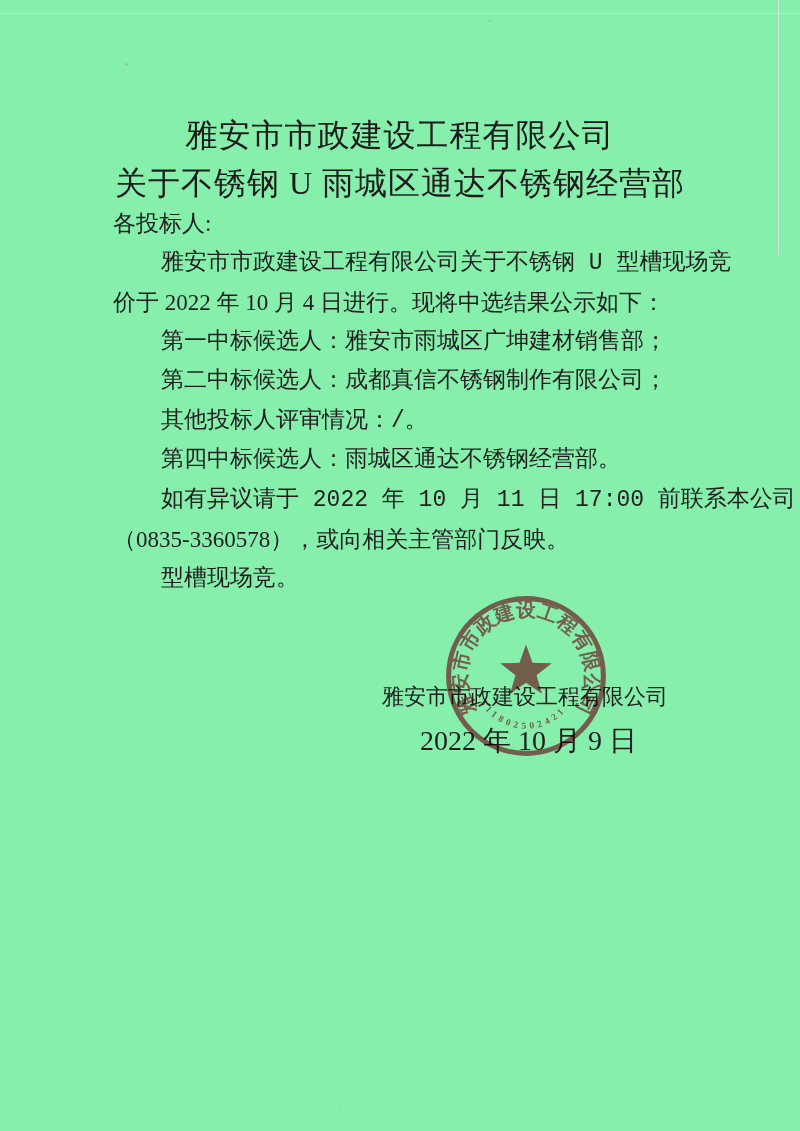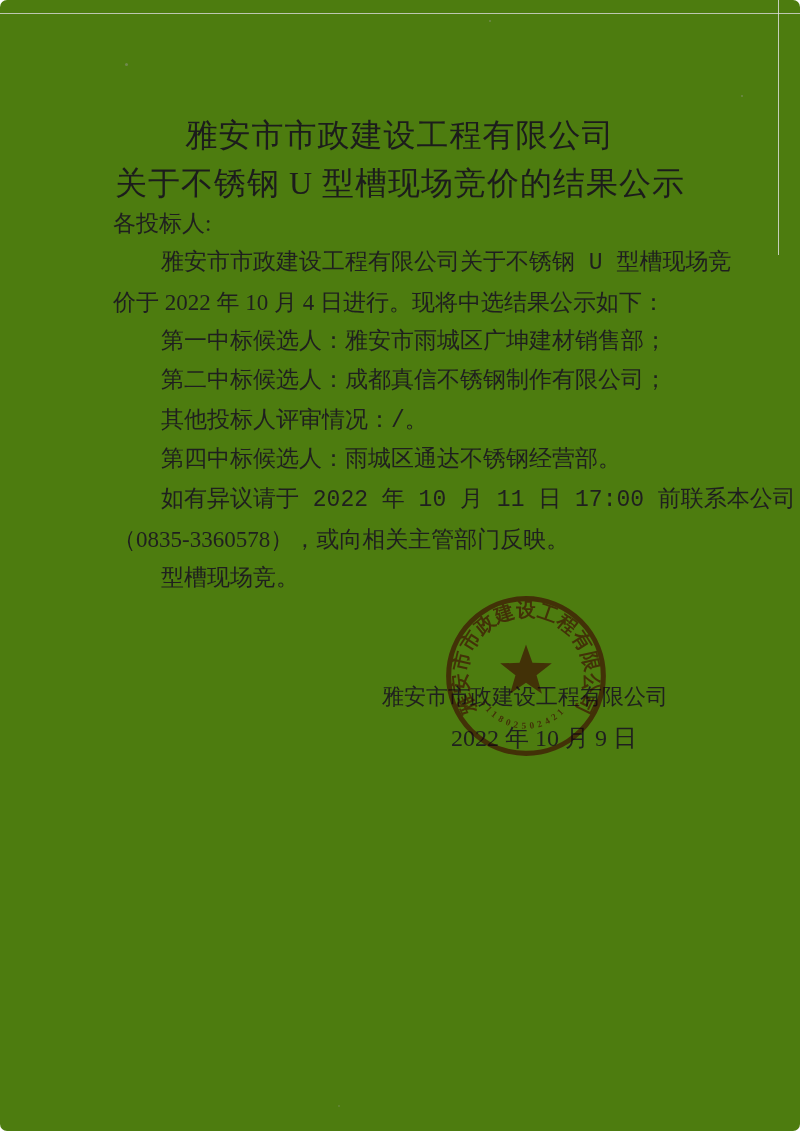--- a/index.html
+++ b/index.html
@@ -1,23 +1,22 @@
 <!DOCTYPE html>
 <html><head>
 <meta charset="utf-8">
 <style>
   html,body{margin:0;padding:0;background:#ffffff;}
   .page{
     position:relative;
     width:800px;height:1131px;
-    background:#4d7c0f;
+    background:#86efac;
     overflow:hidden;
     font-family:"Liberation Serif","DejaVu Serif",serif;
     color:#222222;
-    border-radius:7px;
   }
   
   .scan-topline{position:absolute;top:13px;left:0;width:800px;height:1px;background:#d9d9d9;opacity:.8;}
   .scan-rightline{position:absolute;top:0;left:778px;width:1px;height:255px;background:#e3e3e3;opacity:.8;}
   .speck{position:absolute;border-radius:50%;background:#9a9a9a;opacity:.45;}
   .speck.s1{left:125px;top:63px;width:3px;height:3px;}
   .speck.s2{left:741px;top:95px;width:2px;height:2px;}
   .speck.s3{left:489px;top:20px;width:2px;height:2px;}
   .speck.s4{left:338px;top:1105px;width:2px;height:2px;opacity:.3;}
 
@@ -45,21 +44,21 @@
   }
   .line.indent{padding-left:48px;font-family:Liberation Mono, monospace;}
 
   .sig-company{
     position:absolute;top:682px;right:132px;
     font-size:22px;color:#1f1f1f;white-space:nowrap;
     z-index:1;
   }
   .sig-date{
     position:absolute;top:722px;right:163px;
-    font-size:24px;color:#1f1f1f;white-space:nowrap;
+    font-size:28px;color:#1f1f1f;white-space:nowrap;
     z-index:1;
   }
 
   .seal{
     position:absolute;left:441px;top:591px;
     width:170px;height:170px;
     z-index:2;
     mix-blend-mode:multiply;
     opacity:.85;
   }
@@ -74,21 +73,21 @@
 <div class="page">
 
   <div class="scan-topline"></div>
   <div class="scan-rightline"></div>
   <div class="speck s1"></div>
   <div class="speck s2"></div>
   <div class="speck s3"></div>
   <div class="speck s4"></div>
 
   <div class="doc-title t1">雅安市市政建设工程有限公司</div>
-  <div class="doc-title t2">关于不锈钢 U 型槽现场竞价的结果公示</div>
+  <div class="doc-title t2">关于不锈钢 U 雨城区通达不锈钢经营部</div>
 
   <div class="content">
     <div class="line">各投标人:</div>
     <div class="line indent">雅安市市政建设工程有限公司关于不锈钢 U 型槽现场竞</div>
     <div class="line">价于 2022 年 10 月 4 日进行。现将中选结果公示如下：</div>
     <div class="line indent">第一中标候选人：雅安市雨城区广坤建材销售部；</div>
     <div class="line indent">第二中标候选人：成都真信不锈钢制作有限公司；</div>
     <div class="line indent">其他投标人评审情况：/。</div>
     <div class="line indent">第四中标候选人：雨城区通达不锈钢经营部。</div>
     <div class="line indent">如有异议请于 2022 年 10 月 11 日 17:00 前联系本公司</div>

